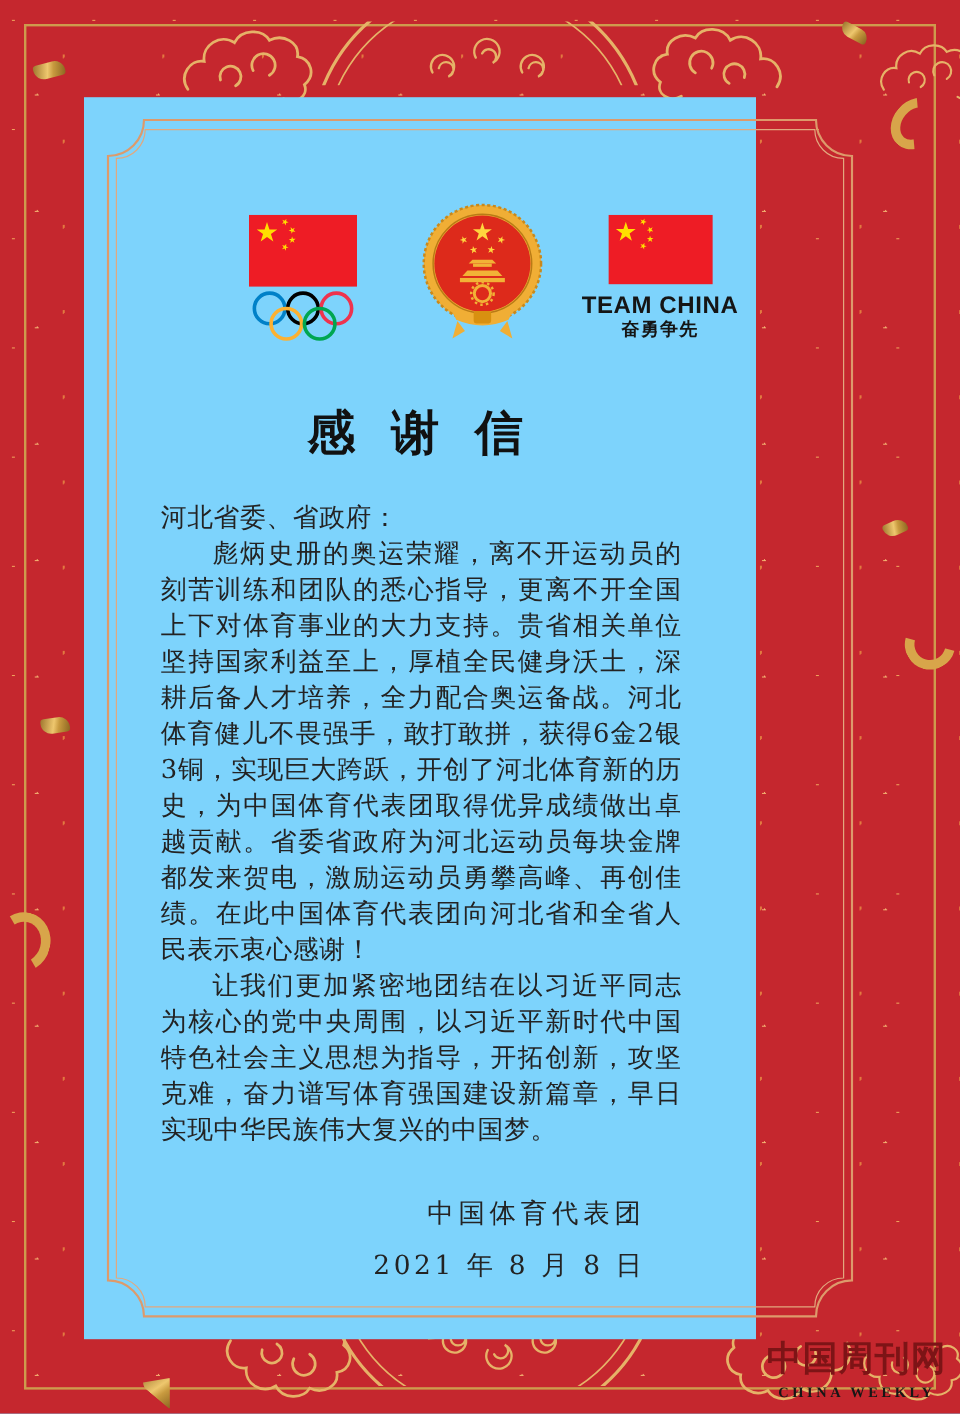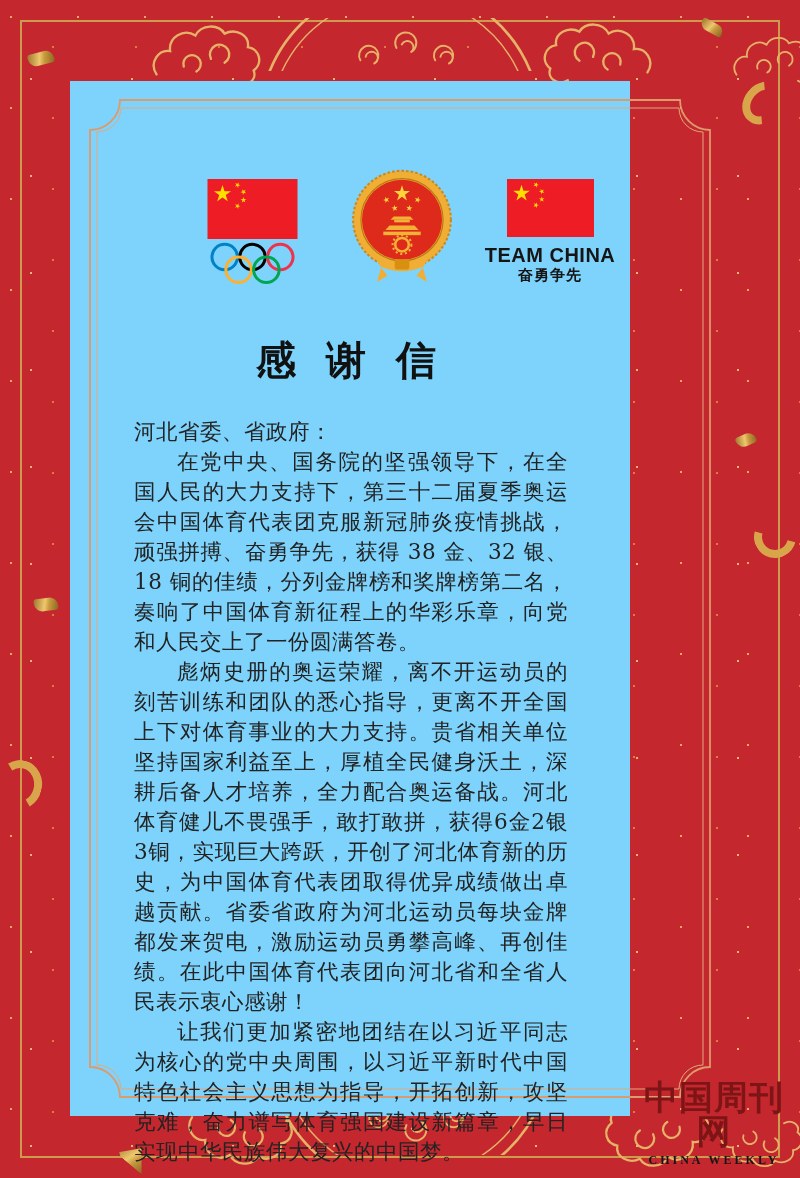--- a/index.html
+++ b/index.html
@@ -66,22 +66,22 @@
   .letter-body .salutation{margin:0 0 0 0;}
   .letter-body p{margin:0;text-indent:2em;}
   .sign-block{margin-top:40px;text-align:right;padding-right:30px;}
   .sign-name{letter-spacing:4px;font-size:22px;color:#232323;}
   .sign-date{margin-top:14px;letter-spacing:3px;font-size:22px;color:#232323;}
   
   .watermark{
     position:absolute;right:6px;bottom:10px;z-index:7;text-align:center;width:160px;
   }
   .wm-cn{
-    font-size:34px;font-weight:bold;color:#7d1416;letter-spacing:1px;line-height:1.0;
-    font-family:Liberation Serif, serif;
+    font-size:29px;font-weight:bold;color:#7d1416;letter-spacing:1px;line-height:1.0;
+    font-family:Liberation Mono, monospace;
   }
   .wm-en{
     font-size:12px;font-weight:bold;color:#161616;letter-spacing:3px;margin-top:4px;
     font-family:"Liberation Serif", serif;
   }
 </style>
 </head>
 <body>
 
 <svg width="0" height="0" style="position:absolute" aria-hidden="true">
@@ -199,21 +199,20 @@
         <use href="#cnflag"></use>
       </svg>
     <div class="team-line1">TEAM CHINA</div>
     <div class="team-line2">奋勇争先</div>
   </div>
 
   <div class="letter-title">感 谢 信</div>
 
   <div class="letter-body">
     <div class="salutation">河北省委、省政府：</div>
-    <p>在党中央、国务院的坚强领导下，在全国人民的大力支持下，第三十二届夏季奥运会中国体育代表团克服新冠肺炎疫情挑战，顽强拼搏、奋勇争先，获得 38 金、32 银、18 铜的佳绩，分列金牌榜和奖牌榜第二名，奏响了中国体育新征程上的华彩乐章，向党和人民交上了一份圆满答卷。</p>
     <p>彪炳史册的奥运荣耀，离不开运动员的刻苦训练和团队的悉心指导，更离不开全国上下对体育事业的大力支持。贵省相关单位坚持国家利益至上，厚植全民健身沃土，深耕后备人才培养，全力配合奥运备战。河北体育健儿不畏强手，敢打敢拼，获得6金2银3铜，实现巨大跨跃，开创了河北体育新的历史，为中国体育代表团取得优异成绩做出卓越贡献。省委省政府为河北运动员每块金牌都发来贺电，激励运动员勇攀高峰、再创佳绩。在此中国体育代表团向河北省和全省人民表示衷心感谢！</p>
     <p>让我们更加紧密地团结在以习近平同志为核心的党中央周围，以习近平新时代中国特色社会主义思想为指导，开拓创新，攻坚克难，奋力谱写体育强国建设新篇章，早日实现中华民族伟大复兴的中国梦。</p>
     <div class="sign-block">
       <div class="sign-name">中国体育代表团</div>
       <div class="sign-date">2021 年 8 月 8 日</div>
     </div>
   </div>
 </div>
 
 <div class="watermark">

